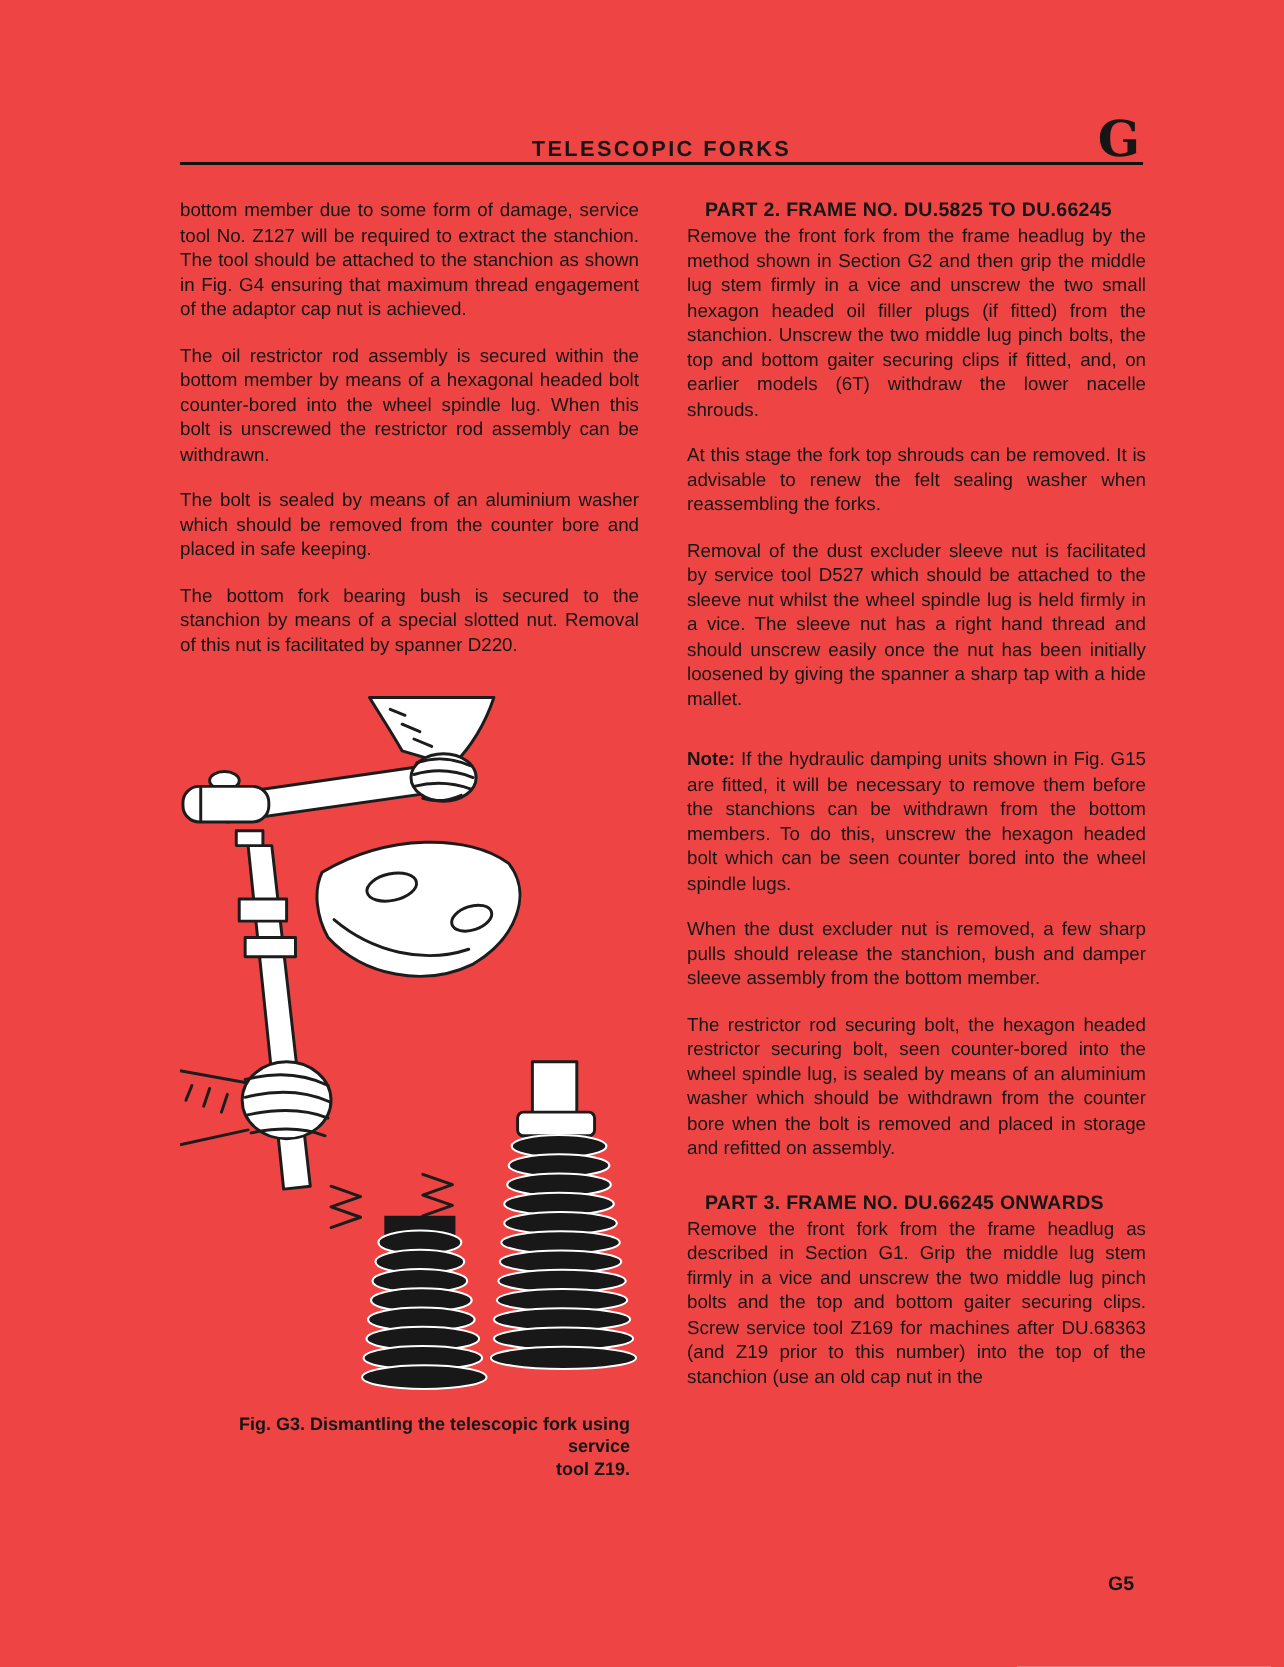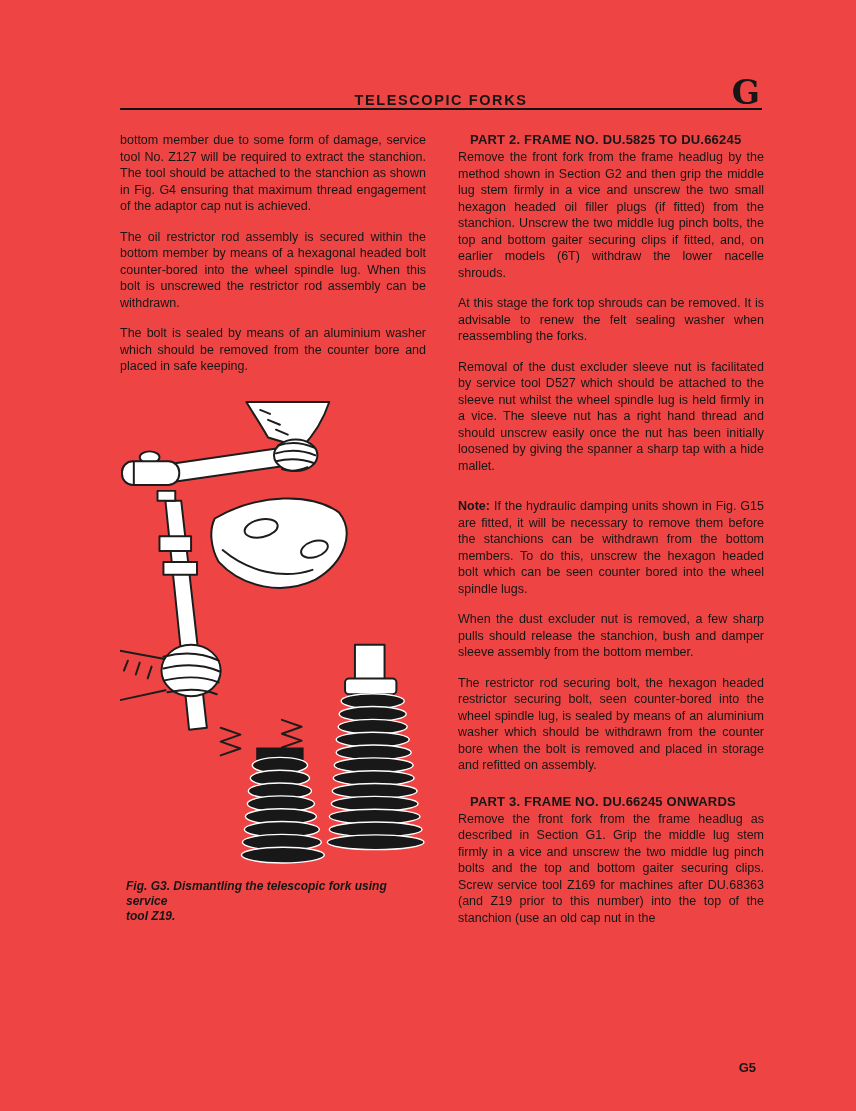--- a/index.html
+++ b/index.html
@@ -55,35 +55,34 @@
   }
   .part-heading {
     margin: 20px 0 2px 12px;
     font-size: 13px;
     font-weight: bold;
     letter-spacing: 0.2px;
   }
   .part-heading.first { margin-top: 0; }
   .note-para { margin-top: 24px; }
   .note-para strong { padding-right: 4px; }
-  figure { margin: 24px 0 0 0; text-align: left; font-style: italic; }
+  figure { margin: 24px 0 0 0; text-align: right; }
   figure svg { display: block; margin: 0 auto; }
   figcaption {
     font-weight: bold;
     font-size: 12px;
     line-height: 15px;
     margin-top: 10px;
     padding: 0 6px;
   }
   .page-number {
     position: absolute;
     top: 1048px; right: 100px;
     font-size: 13px;
     font-weight: bold;
-    margin-top: 12px;
   }
   .ill { stroke: #1c1c1c; stroke-width: 2; fill: none; stroke-linecap: round; stroke-linejoin: round; }
   .ill-fill { stroke: #1c1c1c; stroke-width: 2; fill: #ffffff; stroke-linejoin: round; }
   .rib { fill: #181818; stroke: #ffffff; stroke-width: 1.4; }
   .dark { fill: #181818; stroke: none; }
 </style>
 </head>
 <body>
 
 <div class="page">
@@ -93,20 +92,21 @@
     <div class="section-letter">G</div>
   </header>
   <div class="rule"></div>
 
   <main class="columns">
 
     <section class="col">
       <p class="para">bottom member due to some form of damage, service tool No. Z127 will be required to extract the stanchion. The tool should be attached to the stanchion as shown in Fig. G4 ensuring that maximum thread engagement of the adaptor cap nut is achieved.</p>
       <p class="para">The oil restrictor rod assembly is secured within the bottom member by means of a hexagonal headed bolt counter-bored into the wheel spindle lug. When this bolt is unscrewed the restrictor rod assembly can be withdrawn.</p>
       <p class="para">The bolt is sealed by means of an aluminium washer which should be removed from the counter bore and placed in safe keeping.</p>
+      <p class="para">The bottom fork bearing bush is secured to the stanchion by means of a special slotted nut. Removal of this nut is facilitated by spanner D220.</p>
 
       <figure>
         <svg viewBox="0 0 310 470" width="306" height="470">
 
           <rect class="ill-fill" x="238" y="246" width="30" height="36"></rect>
           <rect class="ill-fill" x="228" y="280" width="52" height="16" rx="4"></rect>
 
           <ellipse class="rib" cx="256" cy="303" rx="32" ry="7.5"></ellipse>
           <ellipse class="rib" cx="256" cy="316" rx="34" ry="7.5"></ellipse>
           <ellipse class="rib" cx="256" cy="329" rx="35" ry="7.5"></ellipse>

